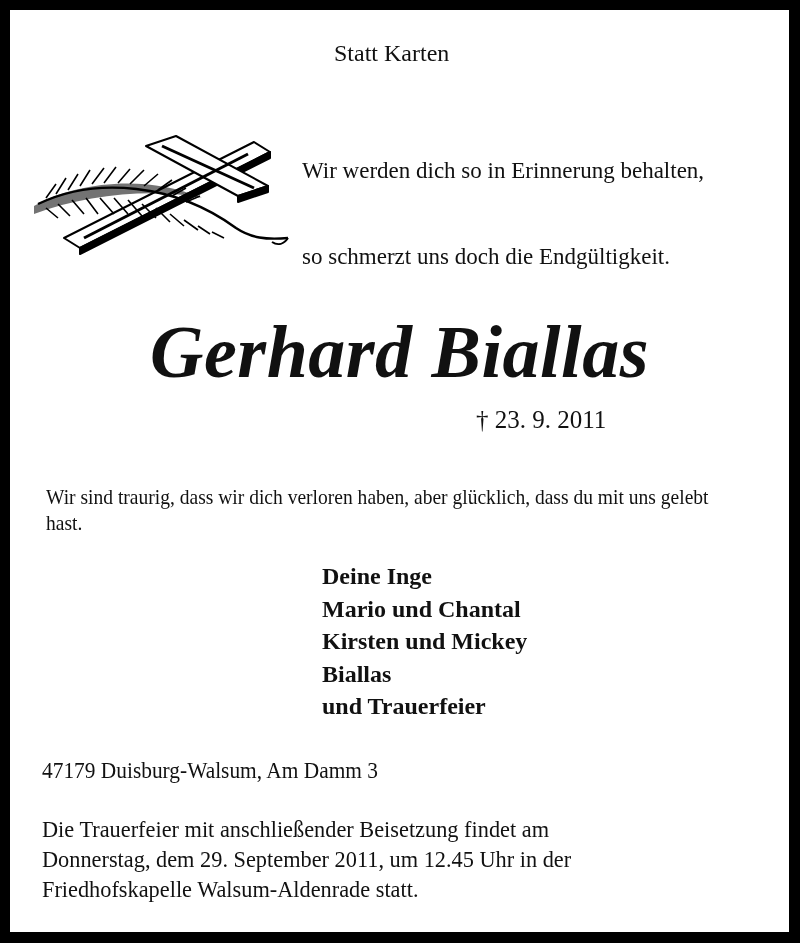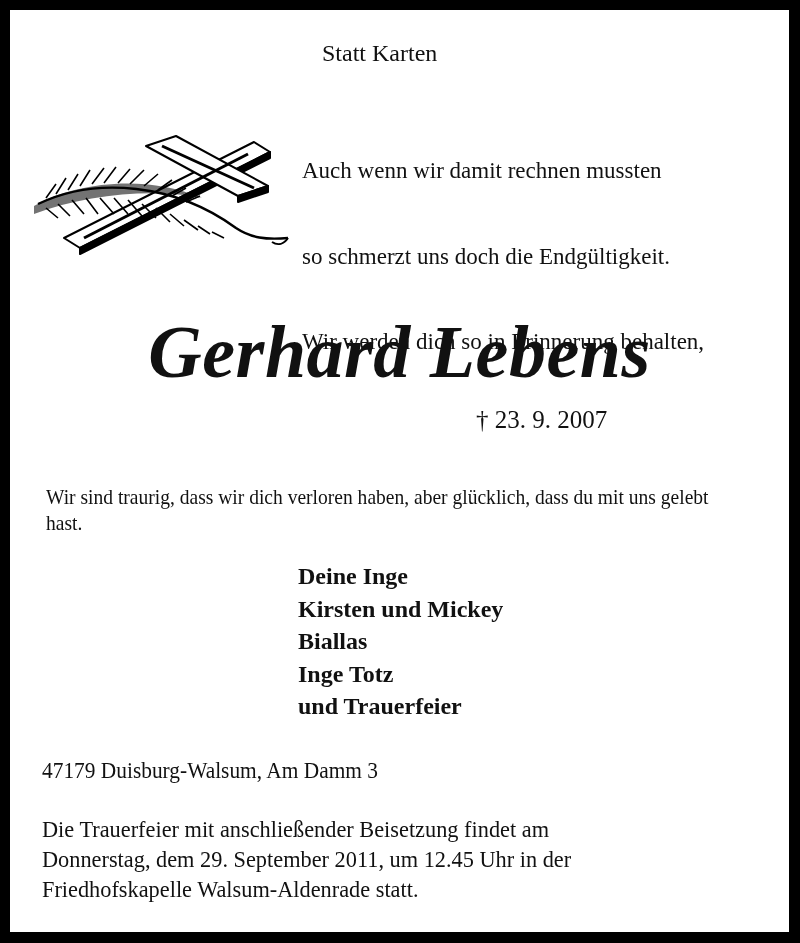--- a/index.html
+++ b/index.html
@@ -10,35 +10,35 @@
       background: #000;
     }
     .paper {
       position: absolute; left: 10px; top: 10px;
       width: 779px; height: 922px;
       background: #fff;
       color: #111;
       font-family: "Liberation Serif", "DejaVu Serif", serif;
     }
     .abs { position: absolute; white-space: nowrap; }
-    .statt { left: 312px; top: 30px; font-size: 24px; }
+    .statt { left: 324px; top: 30px; font-size: 24px; }
     .poem { left: 292px; top: 90px; font-size: 23px; line-height: 28.5px; white-space: pre; }
     .emblem { left: 16px; top: 118px; width: 270px; height: 130px; }
     .name {
       left: 0; width: 779px; text-align: center; top: 300px;
       font-size: 74px; font-weight: bold; font-style: italic; letter-spacing: 0.5px;
     }
     .birth { left: 178px; top: 396px; font-size: 25px; }
     .death { left: 466px; top: 396px; font-size: 25px; }
     .mourn {
       left: 36px; top: 474px; width: 720px; font-size: 21px; line-height: 26px;
       white-space: normal; transform: scaleX(0.93); transform-origin: left top;
     }
     .family { left: 288px; top: 550px; font-size: 24px; font-weight: bold; line-height: 32.5px; }
-    .family div { white-space: nowrap; }
+    .family div { white-space: nowrap; margin-left: 24px; }
     .address { left: 32px; top: 748px; font-size: 23px; transform: scaleX(0.93); transform-origin: left top; }
     .funeral {
       left: 32px; top: 804px; font-size: 24px; line-height: 30px;
       transform: scaleX(0.93); transform-origin: left top;
     }
     .funeral div { white-space: nowrap; }
   </style>
 </head>
 <body>
 
@@ -64,36 +64,35 @@
       <g stroke="#000" fill="none" stroke-width="1.6">
         <path d="M12,76 C70,48 150,56 210,100 C225,110 240,112 262,110" stroke-width="2.4"></path>
         <path d="M262,110 C258,116 252,118 246,114" stroke-width="2"></path>
         <path d="M20,70 l10,-14 M30,66 l10,-16 M42,62 l10,-16 M54,58 l10,-16 M66,56 l12,-16 M78,55 l12,-16 M92,55 l12,-14 M104,56 l14,-14 M118,58 l14,-12 M132,62 l14,-10 M146,68 l14,-8 M160,74 l14,-6"></path>
         <path d="M20,80 l12,10 M32,76 l12,12 M46,72 l12,14 M60,70 l12,16 M74,70 l14,16 M88,70 l14,16 M102,72 l14,16 M116,76 l14,14 M130,80 l14,14 M144,86 l14,12 M158,92 l14,10 M172,98 l12,8 M186,104 l12,6"></path>
       </g>
       <path d="M8,78 C50,54 120,46 176,70 C130,60 60,66 8,86 Z" fill="#000" opacity="0.55"></path>
     </svg>
 
     <div class="abs poem">
-      <div>Auch wenn wir damit rechnen mussten</div>
+      <div>Wir werden dich so in Erinnerung behalten,</div>
       <div>so schmerzt uns doch die Endgültigkeit.</div>
-      <div>Wir werden dich so in Erinnerung behalten,</div>
     </div>
 
-    <div class="abs name">Gerhard Lebens</div>
+    <div class="abs name">Gerhard Biallas</div>
 
-    <div class="abs death">† 23. 9. 2007</div>
+    <div class="abs death">† 23. 9. 2011</div>
 
     <div class="abs mourn">Wir sind traurig, dass wir dich verloren haben, aber glücklich, dass du mit uns gelebt hast.</div>
 
     <div class="abs family">
       <div>Deine Inge</div>
+      <div>Mario und Chantal</div>
       <div>Kirsten und Mickey</div>
       <div>Biallas</div>
-      <div>Inge Totz</div>
       <div>und Trauerfeier</div>
     </div>
 
     <div class="abs address">47179 Duisburg-Walsum, Am Damm 3</div>
 
     <div class="abs funeral">
       <div>Die Trauerfeier mit anschließender Beisetzung findet am</div>
       <div>Donnerstag, dem 29. September 2011, um 12.45 Uhr in der</div>
       <div>Friedhofskapelle Walsum-Aldenrade statt.</div>
     </div>

